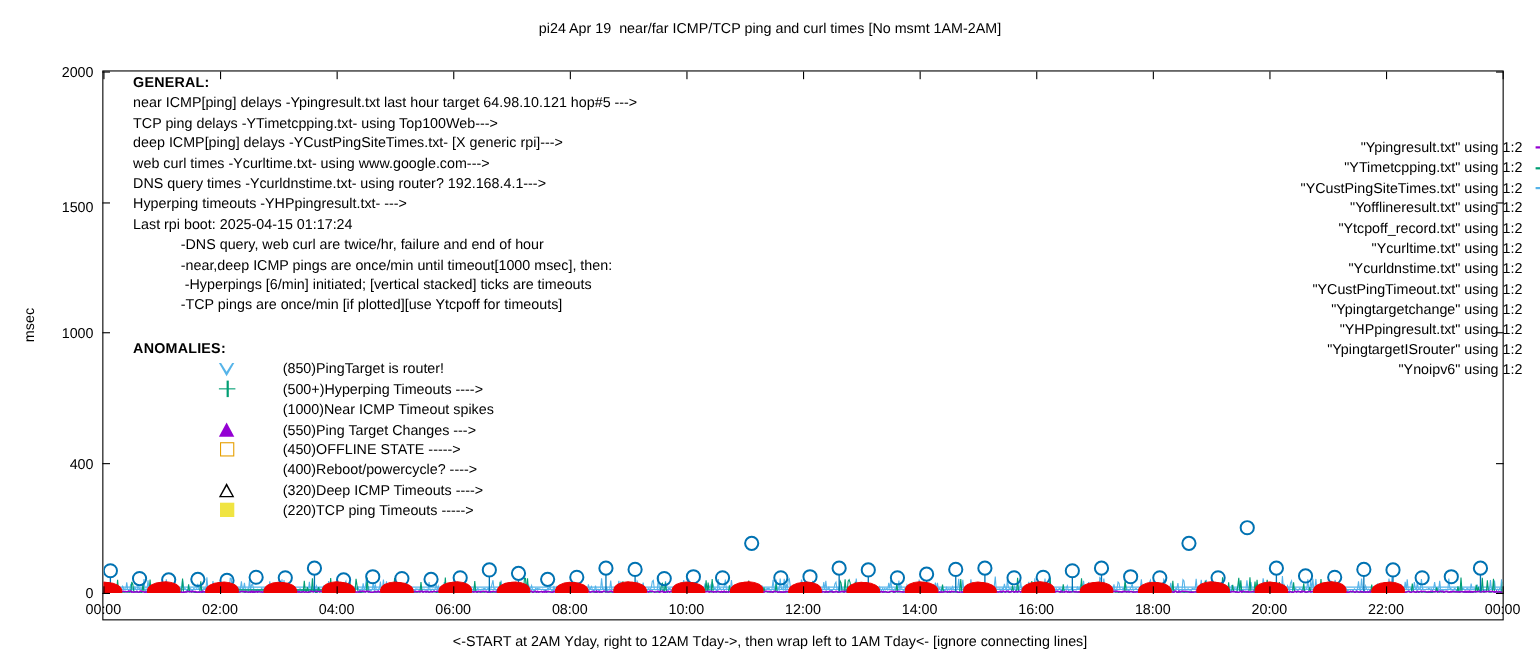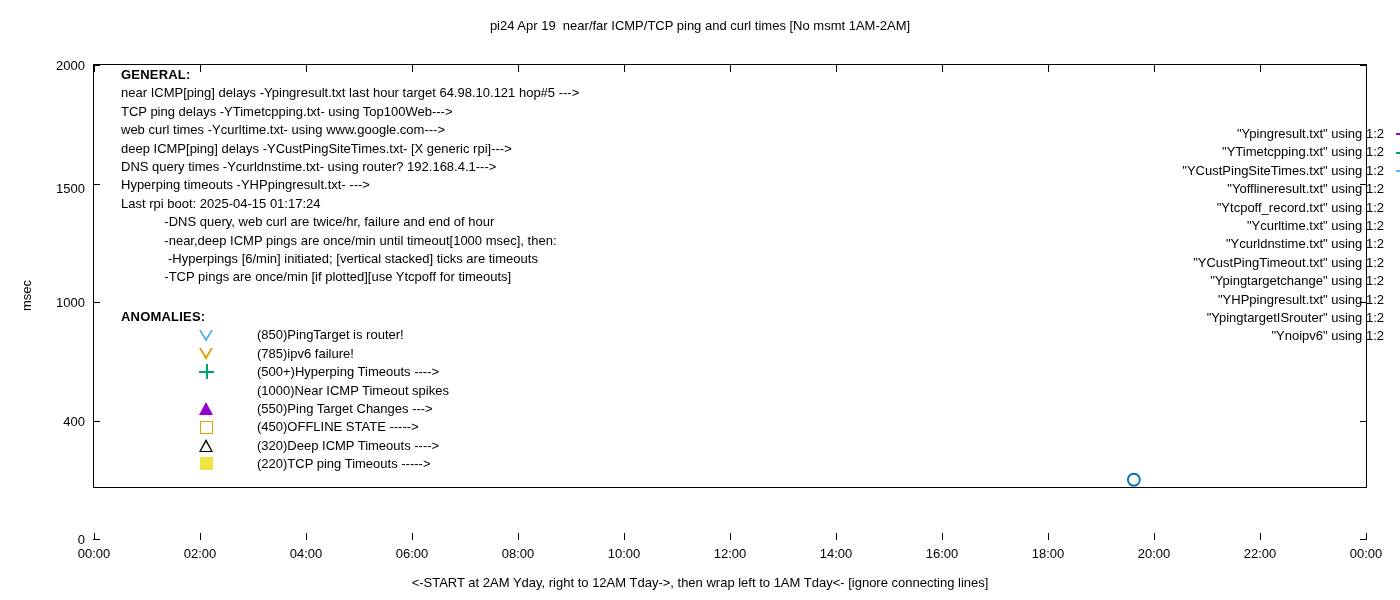--- a/index.html
+++ b/index.html
@@ -11,21 +11,21 @@
   .page{position:absolute;inset:0;}
 
   
   #chart-title{
     position:absolute;left:0;top:18px;width:1400px;
     text-align:center;font-size:13px;color:#000;white-space:pre;
   }
 
   
   #plot-frame{
-    position:absolute;left:93px;top:64px;width:1274px;height:424px;
+    position:absolute;left:93px;top:64px;width:1274px;height:500px;
     border:1px solid #000;box-sizing:border-box;
   }
   #plot-clip{position:absolute;inset:0;overflow:hidden;}
 
   
   .ytick-label{
     position:absolute;right:0;width:66px;text-align:right;
     font-size:13px;line-height:13px;color:#000;
   }
   #y-axis-labels{position:absolute;left:13px;top:0;width:72px;height:600px;}
@@ -273,41 +273,41 @@
           <ellipse cx="1166.00" cy="472.58" rx="13" ry="8" fill="#EE0000" stroke="#EE0000"></ellipse>
           <ellipse cx="1169.71" cy="472.10" rx="13" ry="8" fill="#EE0000" stroke="#EE0000"></ellipse>
         </svg>
     </div>
 
     <div id="general-block">
       <div class="hdr">GENERAL:</div>
       <div id="general-lines">
           <div class="ln">near ICMP[ping] delays -Ypingresult.txt last hour target 64.98.10.121 hop#5 ---&gt;</div>
           <div class="ln">TCP ping delays -YTimetcpping.txt- using Top100Web---&gt;</div>
+          <div class="ln">deep ICMP[ping] delays -YCustPingSiteTimes.txt- [X generic rpi]---&gt;</div>
           <div class="ln">web curl times -Ycurltime.txt- using www.google.com---&gt;</div>
-          <div class="ln">deep ICMP[ping] delays -YCustPingSiteTimes.txt- [X generic rpi]---&gt;</div>
           <div class="ln">DNS query times -Ycurldnstime.txt- using router? 192.168.4.1---&gt;</div>
           <div class="ln">Hyperping timeouts -YHPpingresult.txt- ---&gt;</div>
           <div class="ln">Last rpi boot: 2025-04-15 01:17:24</div>
           <div class="ln">            -DNS query, web curl are twice/hr, failure and end of hour</div>
           <div class="ln">            -near,deep ICMP pings are once/min until timeout[1000 msec], then:</div>
           <div class="ln">             -Hyperpings [6/min] initiated; [vertical stacked] ticks are timeouts</div>
           <div class="ln">            -TCP pings are once/min [if plotted][use Ytcpoff for timeouts]</div>
         </div>
     </div>
 
     <div id="anomalies-block">
       <div class="hdr">ANOMALIES:</div>
       <div id="anomalies-rows">
           <div class="anom-row"><span class="anom-sym"><span class="tri-dn-blue"></span></span><span class="anom-txt">(850)PingTarget is router!</span></div>
-          <div class="anom-row"><span class="anom-sym"><span class="tri-dn-orange"></span></span><span class="anom-txt">(785)ipv6 failure!</span></div>
           <div class="anom-row"><span class="anom-sym"><span class="plus"></span></span><span class="anom-txt">(500+)Hyperping Timeouts ----&gt;</span></div>
           <div class="anom-row"><span class="anom-sym"></span><span class="anom-txt">(1000)Near ICMP Timeout spikes</span></div>
           <div class="anom-row"><span class="anom-sym"><span class="tri-up-fill"></span></span><span class="anom-txt">(550)Ping Target Changes ---&gt;</span></div>
           <div class="anom-row"><span class="anom-sym"><span class="sq-open"></span></span><span class="anom-txt">(450)OFFLINE STATE -----&gt;</span></div>
+          <div class="anom-row"><span class="anom-sym"></span><span class="anom-txt">(400)Reboot/powercycle? ----&gt;</span></div>
           <div class="anom-row"><span class="anom-sym"><span class="tri-up-open"></span></span><span class="anom-txt">(320)Deep ICMP Timeouts ----&gt;</span></div>
           <div class="anom-row"><span class="anom-sym"><span class="sq-fill"></span></span><span class="anom-txt">(220)TCP ping Timeouts -----&gt;</span></div>
         </div>
     </div>
 
     <div id="legend">
         <div class="legend-row"><span class="legend-label">"Ypingresult.txt" using 1:2</span><span class="legend-key"><span class="kline" style="border-top-color:#9400D3"></span></span></div>
         <div class="legend-row"><span class="legend-label">"YTimetcpping.txt" using 1:2</span><span class="legend-key"><span class="kline" style="border-top-color:#009E73"></span></span></div>
         <div class="legend-row"><span class="legend-label">"YCustPingSiteTimes.txt" using 1:2</span><span class="legend-key"><span class="kline" style="border-top-color:#56B4E9"></span></span></div>
         <div class="legend-row"><span class="legend-label">"Yofflineresult.txt" using 1:2</span><span class="legend-key"></span></div>

